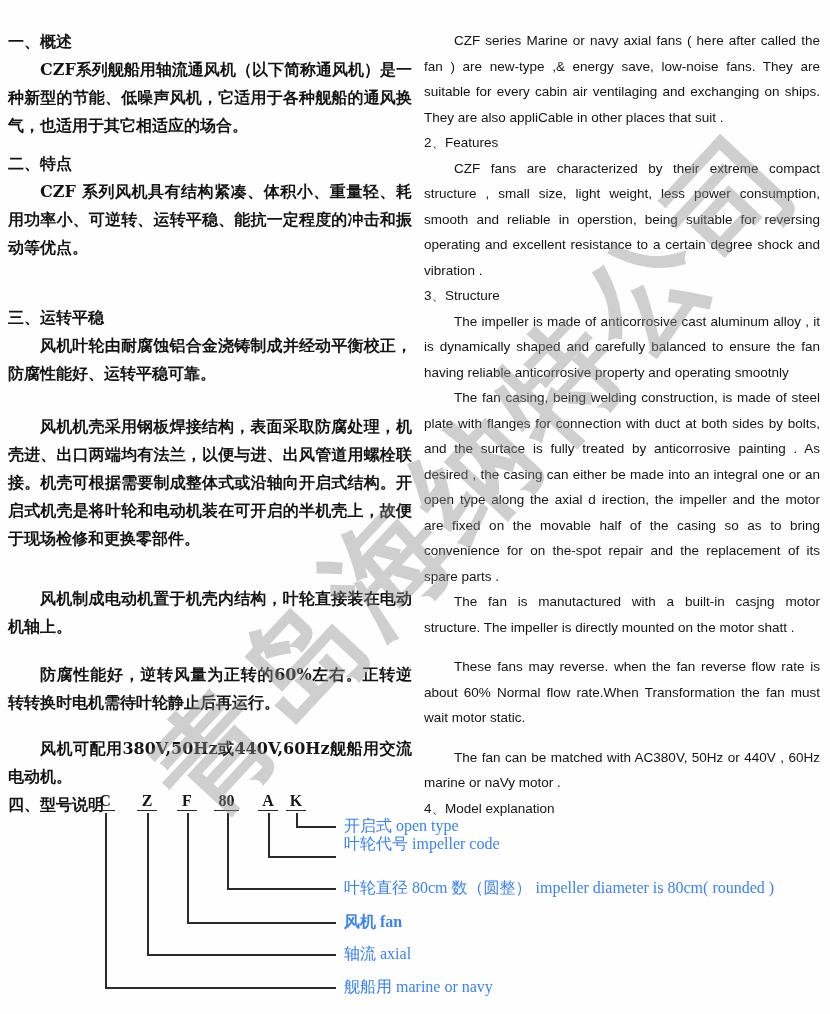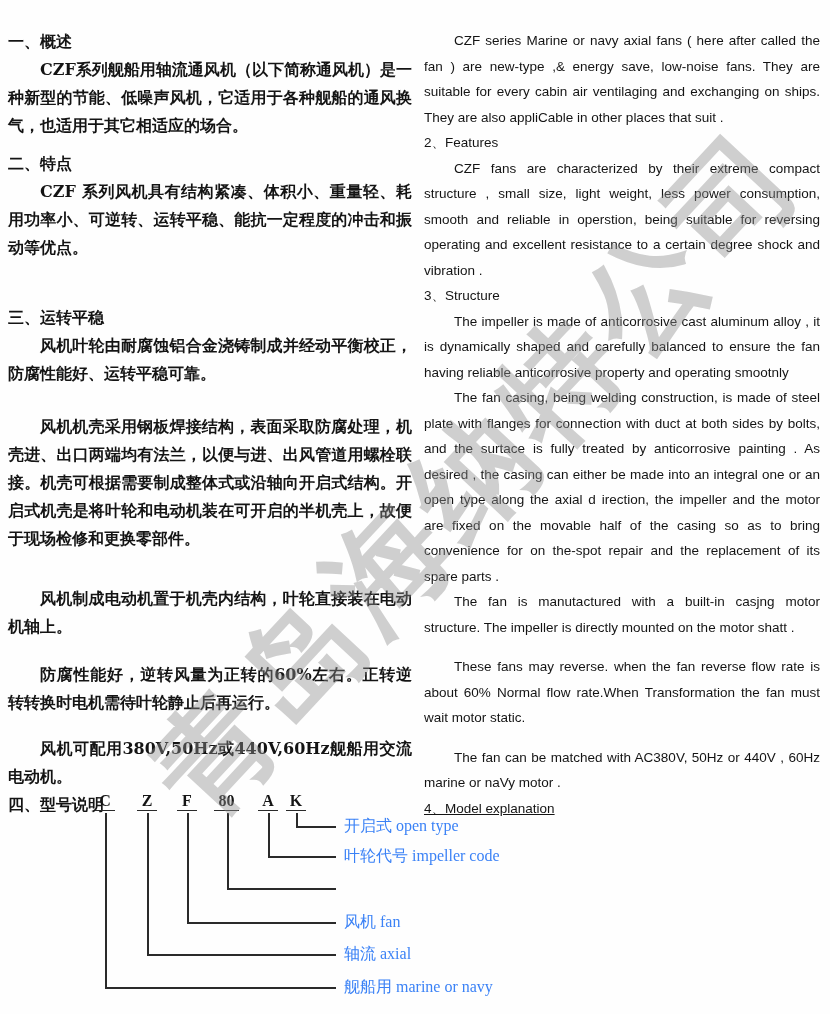--- a/index.html
+++ b/index.html
@@ -51,21 +51,21 @@
   #col-left p{text-indent:2em;}
   #col-right p{text-indent:30px;}
   #col-right h3{font-weight:400;}
   .mt10{margin-top:10px !important;}
   .mt42{margin-top:42px !important;}
   .mt25{margin-top:25px !important;}
   .mt32{margin-top:32px !important;}
   .mt20{margin-top:20px !important;}
   .mt18{margin-top:18px !important;}
   .mt14{margin-top:14px !important;}
-  .indent26{padding-left:26px;text-decoration:underline;}
+  .indent26{padding-left:26px;}
   
   #diagram{
     position:absolute;left:0;top:790px;width:830px;height:224px;
     z-index:2;
     font-family:"Liberation Serif",serif;
   }
   .model-letter{
     position:absolute;top:2px;
     display:inline-block;
     text-align:center;
@@ -136,19 +136,20 @@
     <div class="vline" style="left:296px;top:23px;height:13px;"></div>
 
     <div class="hline" style="left:296px;top:36px;width:40px;"></div>
     <div class="hline" style="left:268px;top:66px;width:68px;"></div>
     <div class="hline" style="left:227px;top:98px;width:109px;"></div>
     <div class="hline" style="left:187px;top:132px;width:149px;"></div>
     <div class="hline" style="left:147px;top:164px;width:189px;"></div>
     <div class="hline" style="left:105px;top:197px;width:231px;"></div>
 
     <div class="diagram-label" style="top:26px;">开启式 open type</div>
-    <div class="diagram-label" style="top:56px;">叶轮代号 impeller code</div>
-    <div class="diagram-label" style="top:122px;">风机 fan</div>
+    <div class="diagram-label" style="top:44px;">叶轮代号 impeller code</div>
+    <div class="diagram-label" style="top:88px;">叶轮直径 80cm 数（圆整）  impeller diameter is 80cm( rounded )</div>
+    <div class="diagram-label" style="top:122px;font-weight:bold;">风机 fan</div>
     <div class="diagram-label" style="top:154px;">轴流 axial</div>
     <div class="diagram-label" style="top:187px;">舰船用  marine or navy</div>
   </div>
 
 </div>
 
 </body></html>

